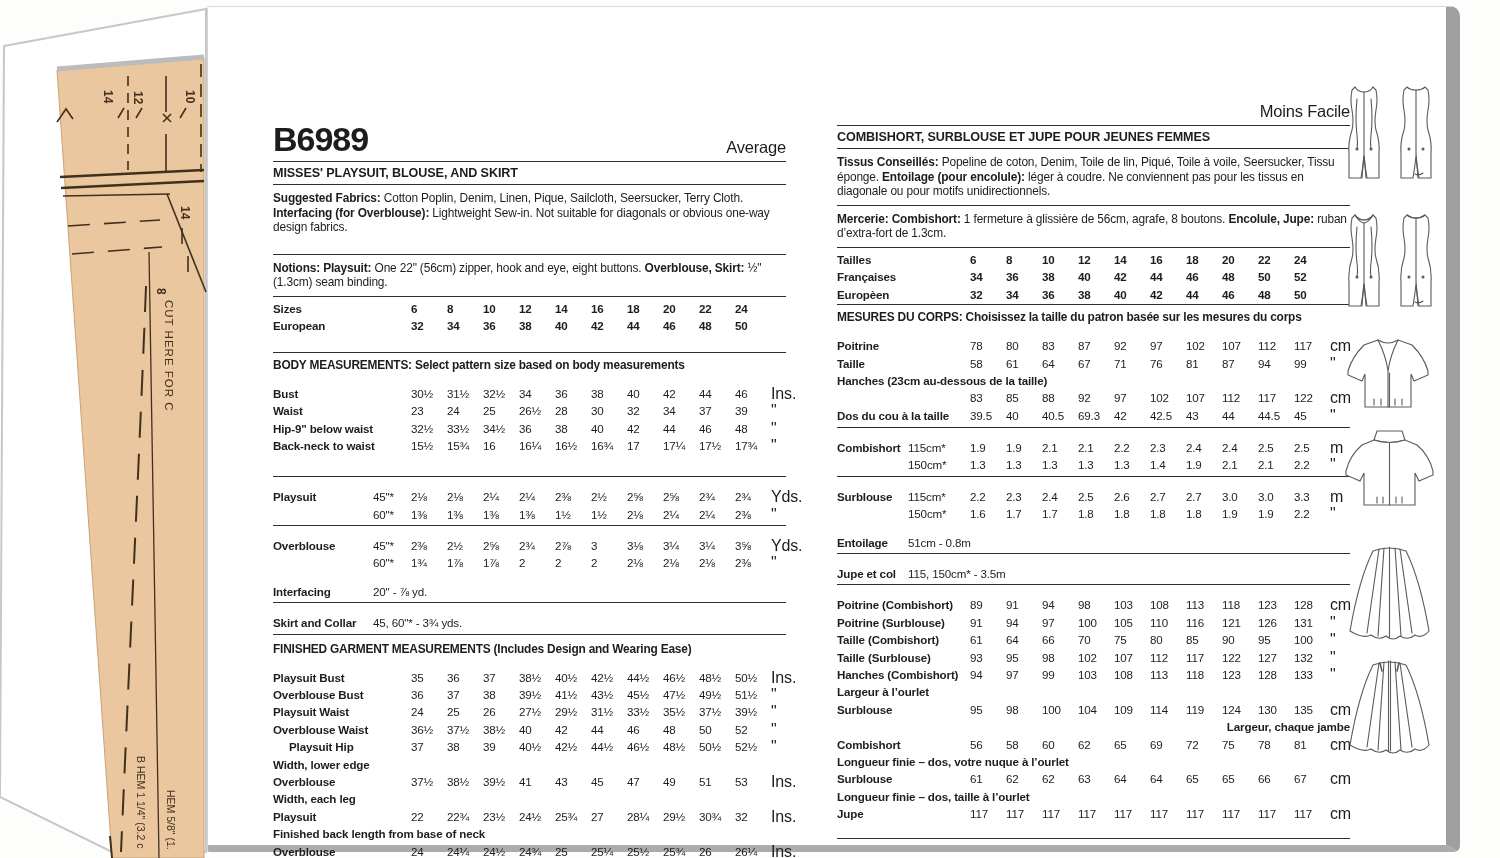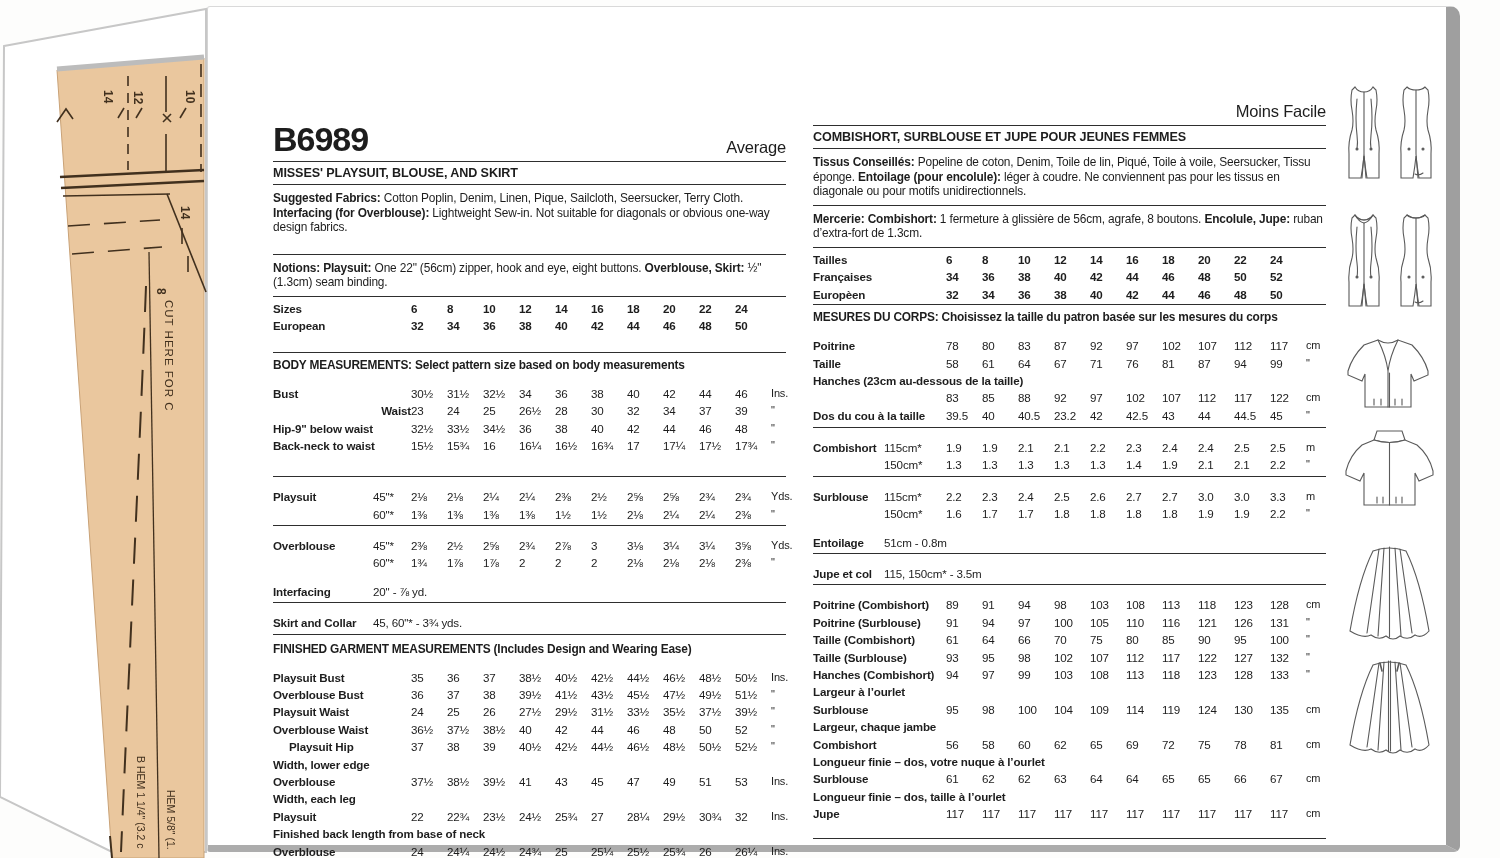--- a/index.html
+++ b/index.html
@@ -11,21 +11,21 @@
   .scene{position:absolute;left:0;top:0;width:1500px;height:858px;}
 
   
   .card{position:absolute;left:207px;top:6px;width:1253px;height:846px;box-sizing:border-box;
         background:#ffffff;border-top:1px solid #d9d9d9;border-left:1px solid #d4d4d4;
         border-right:14px solid #9f9f9f;border-bottom:7px solid #acacac;
         border-radius:3px 10px 6px 3px;}
 
   .col{position:absolute;top:0;width:513px;}
   .col-en{left:65px;}
-  .col-fr{left:605px;}
+  .col-fr{left:629px;}
 
   .colhead{display:flex;justify-content:space-between;align-items:flex-end;
            margin-top:74px;padding-bottom:4px;border-bottom:1.6px solid #2e2e2e;min-height:40px;}
   .code{font-size:34px;font-weight:bold;letter-spacing:-1px;line-height:36px;margin-top:40px;}
   .difficulty{font-size:16.5px;line-height:20px;letter-spacing:-0.2px;margin-left:28px;}
 
   .sectitle{font-size:12.6px;font-weight:bold;letter-spacing:-0.1px;
             padding:4px 0 4px;border-bottom:1.6px solid #2e2e2e;}
 
   .para{font-size:11.9px;line-height:14.6px;letter-spacing:-0.15px;margin:6px 0 0;}
@@ -46,21 +46,21 @@
 
   .tbl{margin-top:11px;}
   .tbl.sizes{margin-top:3px;}
   .trow{display:grid;grid-template-columns:var(--c1) var(--c2) repeat(10,36px) minmax(10px,1fr);
         height:17.4px;line-height:17.4px;font-size:11.6px;letter-spacing:-0.15px;}
   .col-en .trow{--c1:100px;--c2:38px;}
   .col-fr .trow{--c1:71px;--c2:62px;}
   .trow .lbl{font-weight:bold;white-space:nowrap;overflow:visible;}
   .trow .sub,.trow .val,.trow .unit,.trow .freetext{white-space:nowrap;}
   .trow.bold-vals .val{font-weight:bold;}
-  .unit{font-size:11px;}
+  .unit{font-size:16px;}
   .footnote{font-size:13px;letter-spacing:-0.1px;margin-top:4px;}
 
   
   .illus{position:absolute;left:1133px;top:0;width:100px;height:840px;}
   .fig{position:absolute;left:0;}
   .fig svg{display:block;}
 </style>
 </head>
 <body>
 
@@ -165,21 +165,21 @@
             <span class="val">34</span>
             <span class="val">36</span>
             <span class="val">38</span>
             <span class="val">40</span>
             <span class="val">42</span>
             <span class="val">44</span>
             <span class="val">46</span>
             <span class="unit">Ins.</span>
           </div>
           <div class="trow">
-            <span class="lbl" style="grid-column: 1 / span 2; text-align: right;">Waist</span>
+            <span class="lbl" style="grid-column: 1 / span 2;">Waist</span>
             <span class="val">23</span>
             <span class="val">24</span>
             <span class="val">25</span>
             <span class="val">26½</span>
             <span class="val">28</span>
             <span class="val">30</span>
             <span class="val">32</span>
             <span class="val">34</span>
             <span class="val">37</span>
             <span class="val">39</span>
@@ -536,21 +536,21 @@
             <span class="val">112</span>
             <span class="val">117</span>
             <span class="val">122</span>
             <span class="unit">cm</span>
           </div>
           <div class="trow">
             <span class="lbl" style="grid-column: 1 / span 2;">Dos du cou à la taille</span>
             <span class="val">39.5</span>
             <span class="val">40</span>
             <span class="val">40.5</span>
-            <span class="val">23.2</span>
+            <span class="val">69.3</span>
             <span class="val">42</span>
             <span class="val">42.5</span>
             <span class="val">43</span>
             <span class="val">44</span>
             <span class="val">44.5</span>
             <span class="val">45</span>
             <span class="unit">"</span>
           </div>
         </div>
       <div class="rule rule-4"></div>
@@ -715,21 +715,21 @@
             <span class="val">104</span>
             <span class="val">109</span>
             <span class="val">114</span>
             <span class="val">119</span>
             <span class="val">124</span>
             <span class="val">130</span>
             <span class="val">135</span>
             <span class="unit">cm</span>
           </div>
           <div class="trow">
-            <span class="lbl" style="grid-column: 1 / -1;">Largeur, chaque jambe</span>
+            <span class="lbl" style="grid-column: 1 / -1; text-align: right;">Largeur, chaque jambe</span>
           </div>
           <div class="trow">
             <span class="lbl" style="grid-column: 1 / span 2;">Combishort</span>
             <span class="val">56</span>
             <span class="val">58</span>
             <span class="val">60</span>
             <span class="val">62</span>
             <span class="val">65</span>
             <span class="val">69</span>
             <span class="val">72</span>

